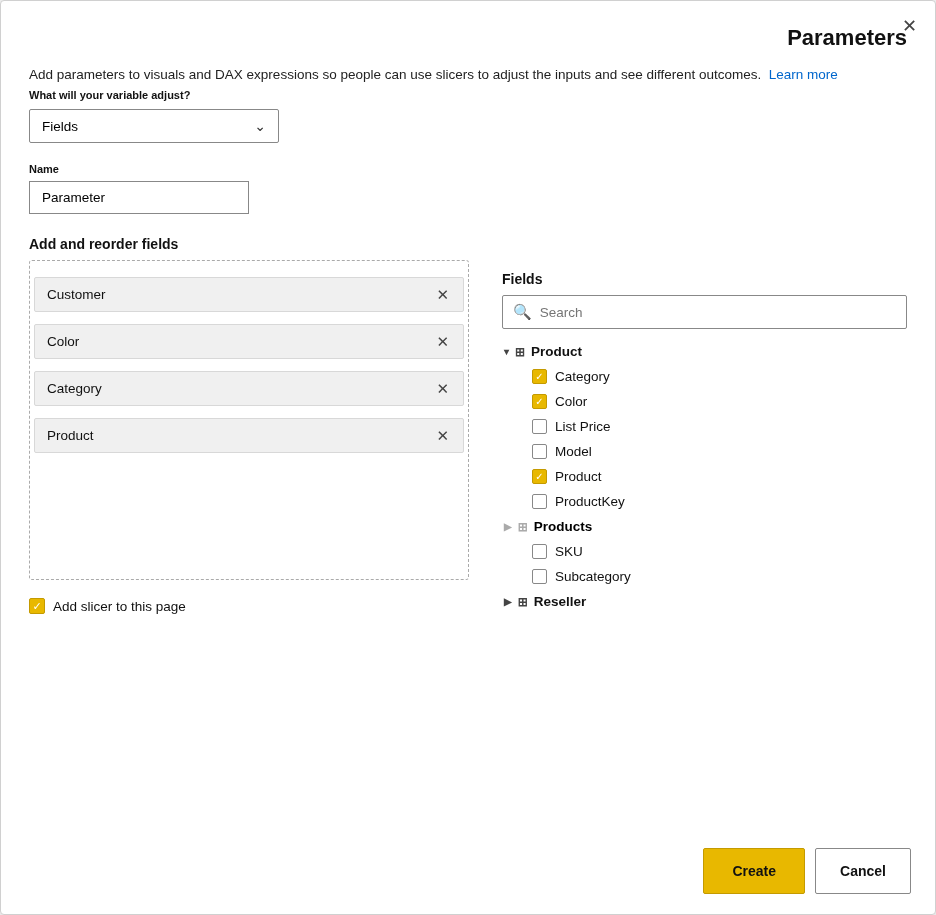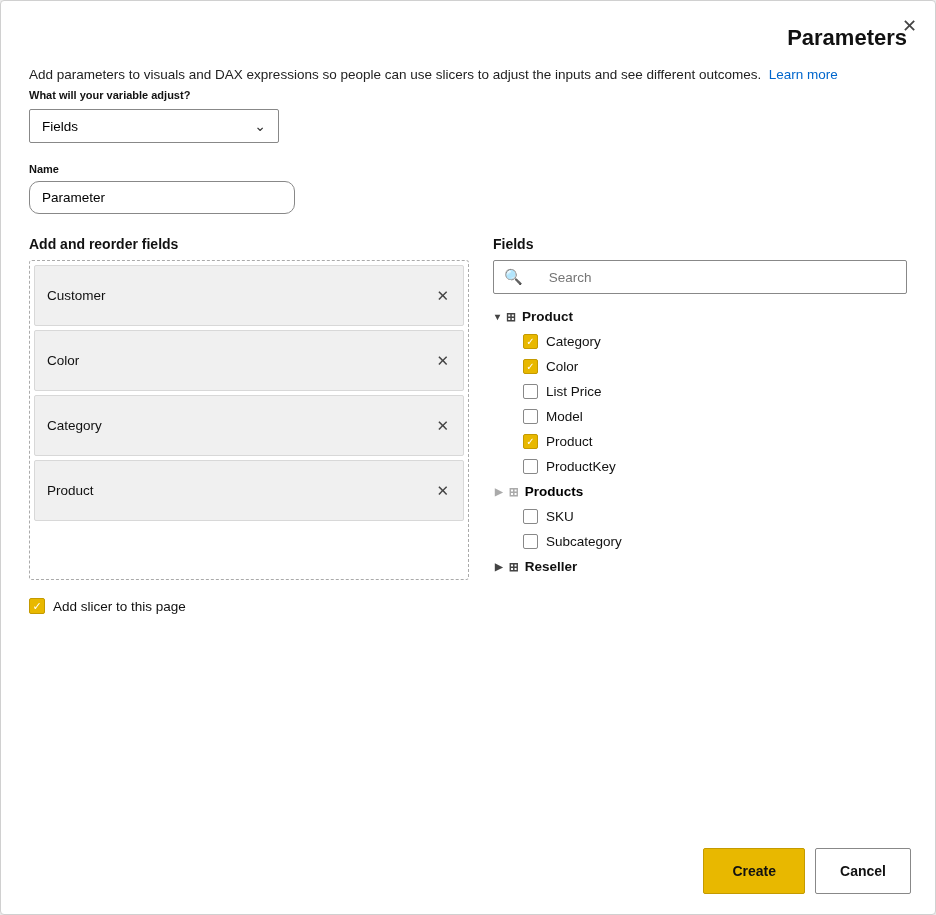--- a/index.html
+++ b/index.html
@@ -73,32 +73,32 @@
       font-size: 14px;
       color: #333;
     }
     .name-label {
       font-size: 11px;
       font-weight: 600;
       color: #111;
       margin-bottom: 6px;
     }
     .name-input {
-      width: 266px;
+      width: 220px;
       border: 1px solid #888;
-      border-radius: 10px;
+      border-radius: 0;
       padding: 8px 12px;
       font-size: 13.5px;
       margin-bottom: 22px;
       outline: none;
     }
     .two-col {
       display: flex;
-      gap: 24px;
-      align-items: flex-start;
+      gap: 33px;
+      align-items: flex-end;
     }
     .left-col {
       width: 440px;
       flex-shrink: 0;
     }
     .right-col {
       flex: 1;
     }
     .fields-section-label {
       font-size: 14px;
@@ -112,24 +112,25 @@
       padding: 4px;
       min-height: 320px;
     }
     .field-item {
       display: flex;
       align-items: center;
       justify-content: space-between;
       background: #f0f0f0;
       border: 1px solid #d8d8d8;
       border-radius: 2px;
-      padding: 22px 12px;
+      padding: 9px 12px;
       margin-bottom: 4px;
       font-size: 13.5px;
       color: #111;
+      margin-top: 12px;
     }
     .field-item .remove-btn {
       background: none;
       border: none;
       cursor: pointer;
       font-size: 15px;
       color: #444;
       line-height: 1;
       padding: 0 2px;
     }
@@ -170,21 +171,20 @@
       color: #666;
       margin-right: 8px;
       font-size: 15px;
     }
     .search-input {
       border: none;
       outline: none;
       font-size: 13.5px;
       width: 100%;
       color: #999;
-      margin-left: 18px;
     }
     .tree-container {
       font-size: 13.5px;
       color: #111;
       max-height: 360px;
       overflow-y: auto;
       padding-right: 4px;
     }
     .tree-container::-webkit-scrollbar {
       width: 8px;

